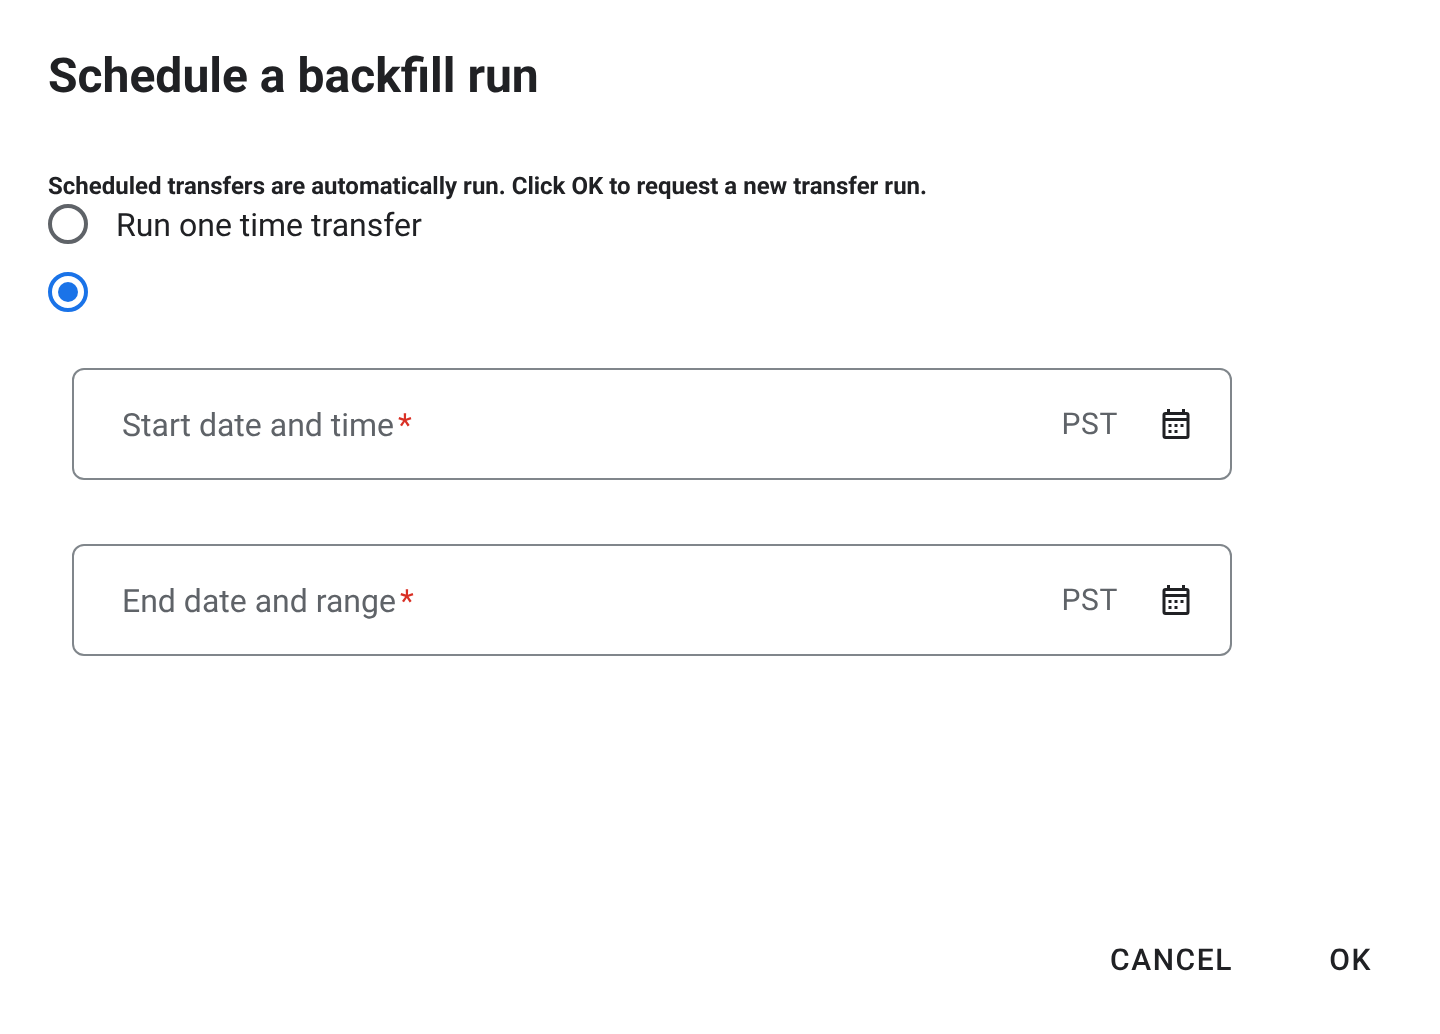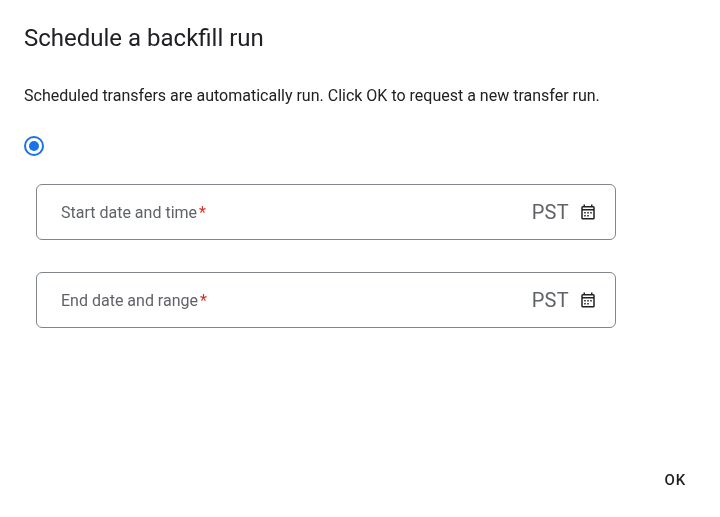--- a/index.html
+++ b/index.html
@@ -11,31 +11,30 @@
       font-family: Roboto, Arial, sans-serif;
       color: #202124;
       background: #fff;
       width: 720px;
       height: 517px;
       padding: 24px 24px 0 24px;
       position: relative;
     }
     .dialog-title {
       font-size: 24px;
-      font-weight: 400;
+      font-weight: 700;
       color: #202124;
       margin-bottom: 32px;
       letter-spacing: 0;
     }
     .dialog-description {
-      font-size: 16px;
-      font-weight: 400;
+      font-size: 12px;
+      font-weight: 700;
       color: #202124;
       line-height: 1.5;
-      margin-bottom: 28px;
     }
     .radio-group {
       margin-bottom: 28px;
     }
     .radio-row {
       display: flex;
       align-items: center;
       margin-bottom: 14px;
       cursor: pointer;
     }
@@ -92,23 +91,23 @@
       outline: none;
       font-size: 16px;
       color: #202124;
       background: transparent;
     }
     .required-mark {
       color: #d93025;
       margin-left: 2px;
     }
     .tz {
-      font-size: 20px;
+      font-size: 15px;
       color: #5f6368;
-      margin-right: 0;
+      margin-right: 10px;
       letter-spacing: 0.3px;
     }
     .cal-icon {
       width: 18px;
       height: 18px;
       color: #202124;
       flex-shrink: 0;
     }
     .dialog-actions {
       position: absolute;
@@ -131,20 +130,24 @@
   </style>
 </head>
 <body>
 
 <h1 class="dialog-title">Schedule a backfill run</h1>
 
 <p class="dialog-description">Scheduled transfers are automatically run. Click OK to request a new transfer run.</p>
 
 <div class="radio-group">
   <div class="radio-row">
+    <span class="radio-outer"></span>
+    <span class="radio-label">Run one time transfer</span>
+  </div>
+  <div class="radio-row">
     <span class="radio-outer selected">
         <span class="radio-inner"></span>
       </span>
   </div>
 </div>
 
 <div class="date-fields">
 
   <div class="date-field">
     <span class="date-field-label">
@@ -164,14 +167,15 @@
     <input class="date-field-input" value="" style="">
     <span class="tz">PST</span>
     <svg class="cal-icon" viewBox="0 0 24 24" fill="currentColor">
       <path d="M19 4h-1V2h-2v2H8V2H6v2H5a2 2 0 0 0-2 2v14a2 2 0 0 0 2 2h14a2 2 0 0 0 2-2V6a2 2 0 0 0-2-2zm0 16H5V10h14v10zM5 8V6h14v2H5zm2 4h2v2H7v-2zm4 0h2v2h-2v-2zm4 0h2v2h-2v-2zM7 16h2v2H7v-2zm4 0h2v2h-2v-2z"></path>
     </svg>
   </div>
 
 </div>
 
 <div class="dialog-actions">
+  <button class="action-btn">CANCEL</button>
   <button class="action-btn">OK</button>
 </div>
 
 </body></html>

